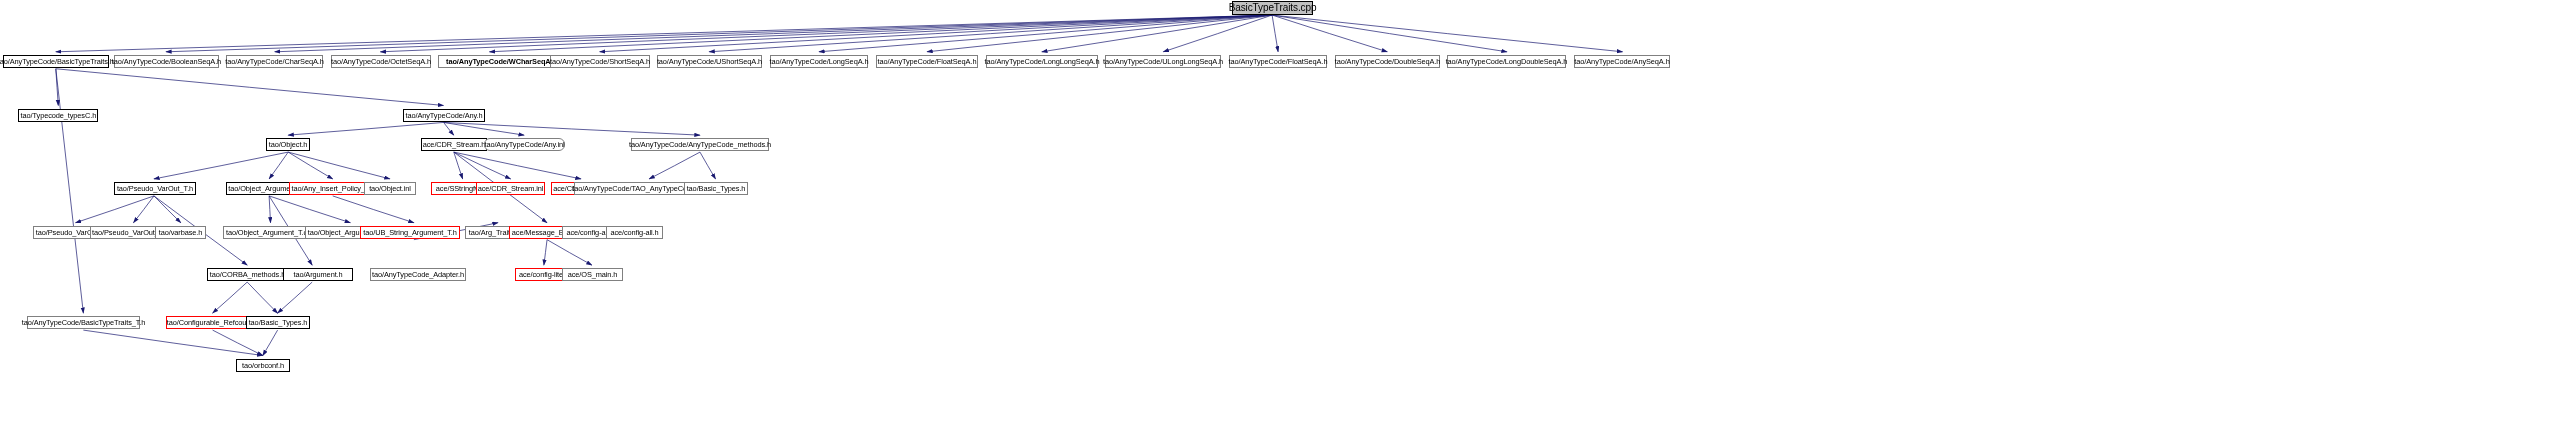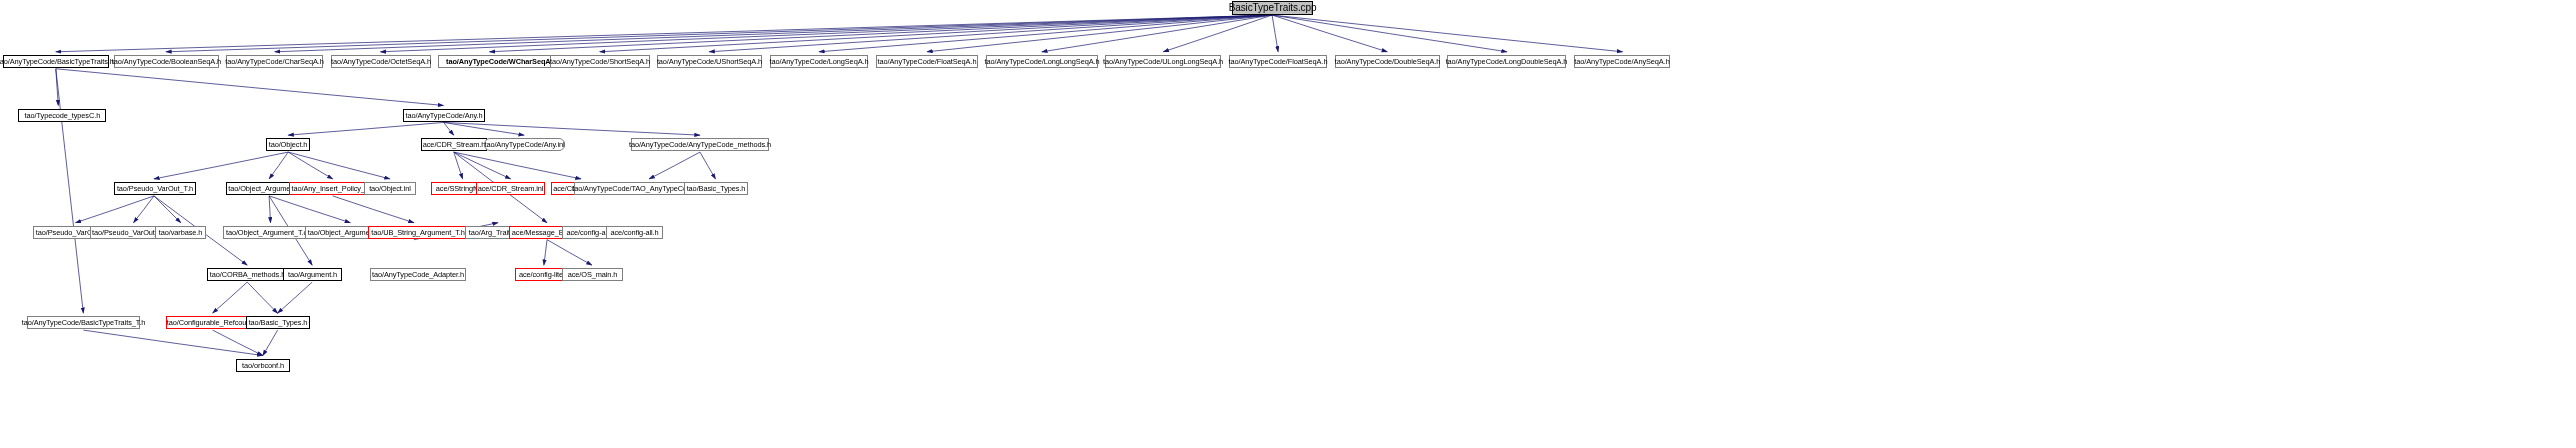--- a/index.html
+++ b/index.html
@@ -129,21 +129,21 @@
       </div>
       <div class="node" style="left: 1335px; top: 55px; width: 105px; text-align: right;">
         <span>tao/AnyTypeCode/DoubleSeqA.h</span>
       </div>
       <div class="node" style="left: 1447px; top: 55px; width: 119px;">
         <span>tao/AnyTypeCode/LongDoubleSeqA.h</span>
       </div>
       <div class="node" style="left: 1574px; top: 55px; width: 96px;">
         <span>tao/AnyTypeCode/AnySeqA.h</span>
       </div>
-      <div class="node black" style="left: 18.4px; top: 109px; width: 88px;">
+      <div class="node black" style="left: 18.4px; top: 109px; width: 80px;">
         <span>tao/Typecode_typesC.h</span>
       </div>
       <div class="node black" style="left: 403px; top: 109px; width: 82px; text-align: right;">
         <span>tao/AnyTypeCode/Any.h</span>
       </div>
       <div class="node black" style="left: 266px; top: 138px; width: 44px;">
         <span>tao/Object.h</span>
       </div>
       <div class="node black" style="left: 421px; top: 138px; width: 66px;">
         <span>ace/CDR_Stream.h</span>
@@ -189,39 +189,39 @@
       </div>
       <div class="node" style="left: 155px; top: 226px; width: 51px;">
         <span>tao/varbase.h</span>
       </div>
       <div class="node" style="left: 223px; top: 226px; width: 95px;">
         <span>tao/Object_Argument_T.cpp</span>
       </div>
       <div class="node" style="left: 305px; top: 226px; width: 90px;">
         <span>tao/Object_Argument_T.inl</span>
       </div>
-      <div class="node red" style="left: 368px; top: 226px; width: 100px; align-items: center;">
+      <div class="node red" style="left: 360px; top: 226px; width: 100px; align-items: center;">
         <span>tao/UB_String_Argument_T.h</span>
       </div>
       <div class="node" style="left: 465px; top: 226px; width: 66px;">
         <span>tao/Arg_Traits_T.h</span>
       </div>
       <div class="node red" style="left: 509px; top: 226px; width: 76px;">
         <span>ace/Message_Block.h</span>
       </div>
       <div class="node" style="left: 562px; top: 226px; width: 57px;">
         <span>ace/config-all.h</span>
       </div>
       <div class="node" style="left: 606px; top: 226px; width: 57px;">
         <span>ace/config-all.h</span>
       </div>
       <div class="node black" style="left: 207px; top: 268px; width: 81px;">
         <span>tao/CORBA_methods.h</span>
       </div>
-      <div class="node black" style="left: 283px; top: 268px; width: 59px;">
+      <div class="node black" style="left: 283px; top: 268px; width: 70px;">
         <span>tao/Argument.h</span>
       </div>
       <div class="node" style="left: 370px; top: 268px; width: 96px;">
         <span>tao/AnyTypeCode_Adapter.h</span>
       </div>
       <div class="node red" style="left: 515px; top: 268px; width: 58px;">
         <span>ace/config-lite.h</span>
       </div>
       <div class="node" style="left: 562px; top: 268px; width: 61px;">
         <span>ace/OS_main.h</span>

